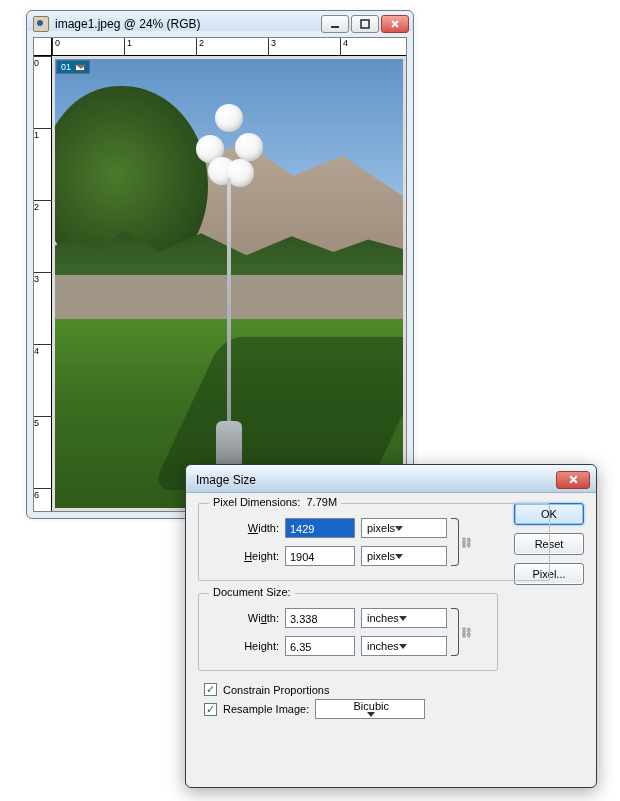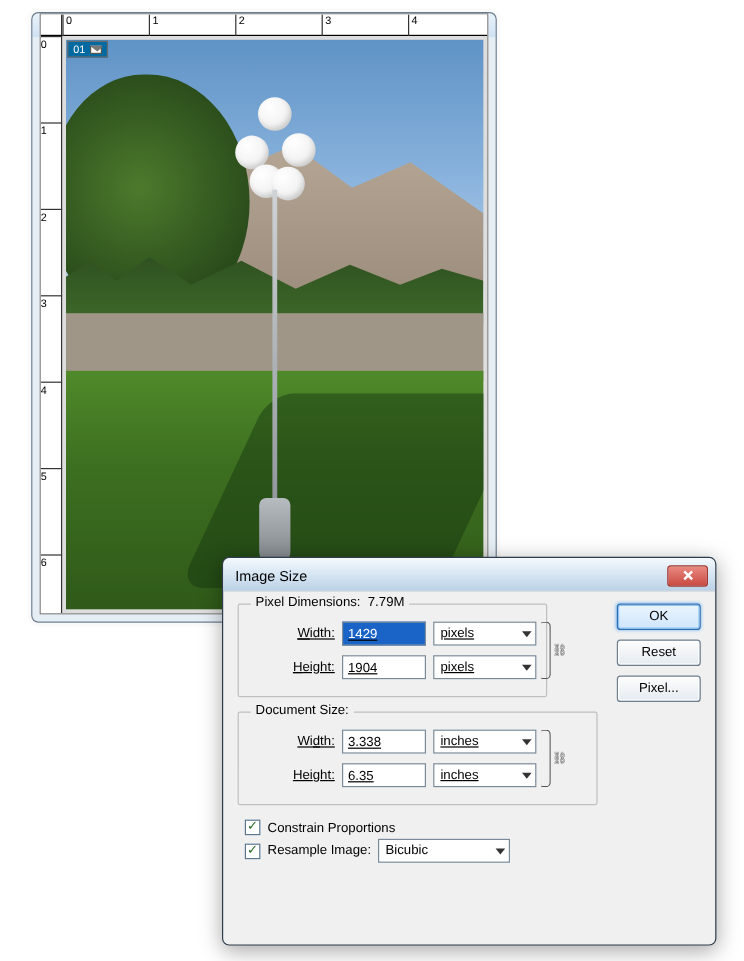--- a/index.html
+++ b/index.html
@@ -205,39 +205,39 @@
     border-radius:2px;
     padding:10px 10px 10px 10px;
     margin-bottom:12px;
     position:relative;
   }
   .fieldset .legend{
     position:absolute; top:-8px; left:10px;
     background:#f0f0f0; padding:0 4px;
     font-size:11px;
   }
-  .row{ display:flex; align-items:center; gap:6px; margin:4px 0;text-decoration:underline; }
+  .row{ display:flex; align-items:center; gap:6px; margin:4px 0; }
   .row label{
     width:70px; text-align:right; font-size:11px;
   }
   .row label .ul{ text-decoration:underline; }
   .txt{
     width:70px; height:20px;
     border:1px solid #7a8a99;
     background:#fff;
     font-size:11px;
     padding:4px 4px;
   }
   .txt.sel{ background:#1a64c8; color:#fff; }
   .dd{
     width:86px; height:20px;
     border:1px solid #7a8a99;
     background:#fff;
     font-size:11px;
-    display:flex; align-items:center; justify-content:space-between;
+    display:flex; align-items:center; justify-content:flex-start;
     padding:0 3px 0 5px;
   }
   .dd .caret{ width:0;height:0;border-left:4px solid transparent;border-right:4px solid transparent;border-top:5px solid #333;}
   .link-bracket{
     width:16px; position:relative; align-self:stretch; margin-left:2px;
   }
   .link-bracket .br{
     position:absolute; left:2px; top:4px; bottom:4px; width:8px;
     border:1px solid #555; border-left:none;
     border-radius:0 4px 4px 0;
@@ -265,27 +265,48 @@
   .btn.primary{
     border:1px solid #2f6fb3;
     background:linear-gradient(#eaf4ff,#cfe6fb);
     box-shadow: 0 0 0 1px #8ec3f2 inset, 0 0 3px #6fb2ef;
   }
   .chk-row{ display:flex; align-items:center; gap:6px; margin:3px 0 3px 6px; font-size:11px;}
   .chk{
     width:13px;height:13px;border:1px solid #5b788f;background:#fff;
     display:flex;align-items:center;justify-content:center;color:#2b6b2b;font-size:11px;line-height:1;
   }
-  .dd-wide{ width:110px; }
+  .dd-wide{ width:110px;flex-direction:column; }
   .pd-legend-val { margin-left:3px; }
 </style>
 </head>
 <body>
 
 <div class="img-window">
+  <div class="titlebar">
+    <div class="app-icon"></div>
+    <div class="title">image1.jpeg @ 24% (RGB)</div>
+    <div class="win-btns">
+      <div class="win-btn">
+        <svg viewBox="0 0 10 10">
+            <rect x="1" y="7" width="8" height="2" fill="#333"></rect>
+          </svg>
+      </div>
+      <div class="win-btn">
+        <svg viewBox="0 0 10 10">
+            <rect x="1" y="1" width="8" height="8" fill="none" stroke="#333" stroke-width="1.6"></rect>
+          </svg>
+      </div>
+      <div class="win-btn close">
+        <svg viewBox="0 0 10 10">
+            <path d="M2 2 L8 8 M8 2 L2 8" stroke="#fff" stroke-width="1.8"></path>
+          </svg>
+      </div>
+    </div>
+  </div>
   <div class="img-client">
     <div class="ruler-corner"></div>
     <div class="ruler-h">
       <div class="tick" style="left:0">0</div>
       <div class="tick" style="left:72px">1</div>
       <div class="tick" style="left:144px">2</div>
       <div class="tick" style="left:216px">3</div>
       <div class="tick" style="left:288px">4</div>
     </div>
     <div class="ruler-v">
@@ -336,21 +357,21 @@
     </div>
   </div>
   <div class="dlg-body">
 
     <div class="btn-col">
       <div class="btn primary">OK</div>
       <div class="btn">Reset</div>
       <div class="btn">Pixel...</div>
     </div>
 
-    <div class="fieldset" style="width:258px">
+    <div class="fieldset" style="width:352px">
       <div class="legend">
         <span>Pixel Dimensions:</span>
         <span class="pd-legend-val">7.79M</span>
       </div>
       <div class="two-rows">
         <div class="rows">
           <div class="row">
             <label><span class="ul">W</span>idth:</label>
             <div class="txt sel">1429</div>
             <div class="dd">

